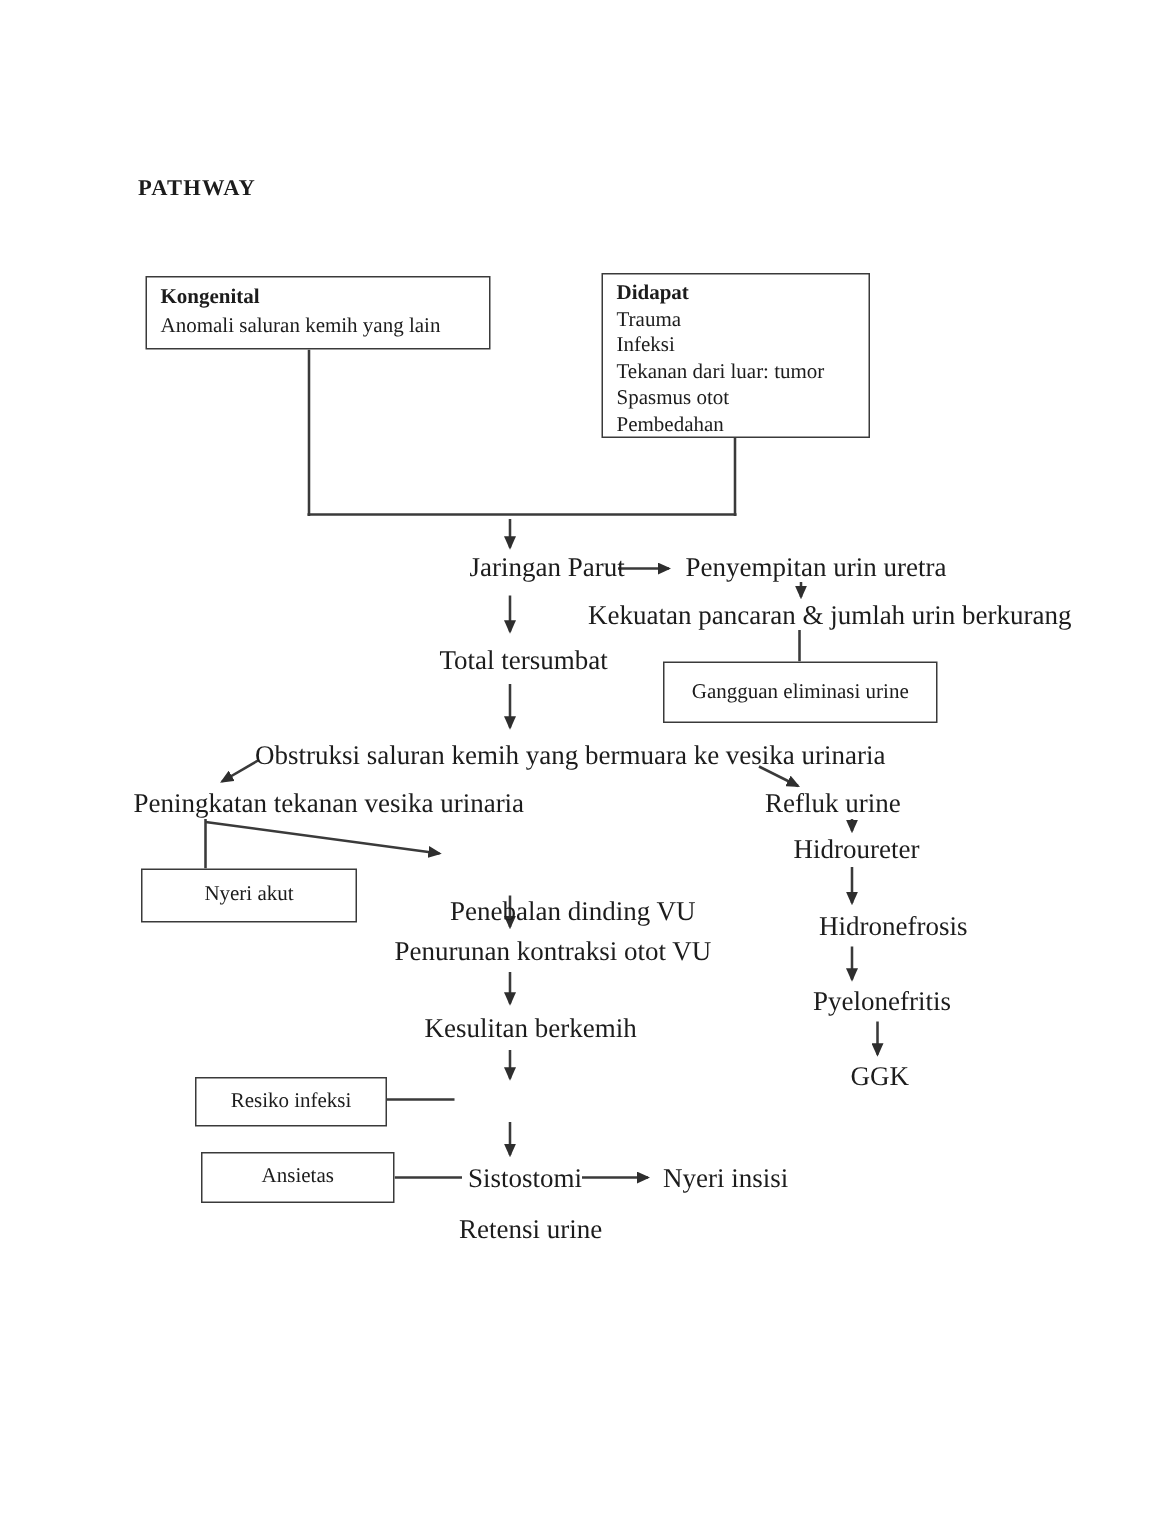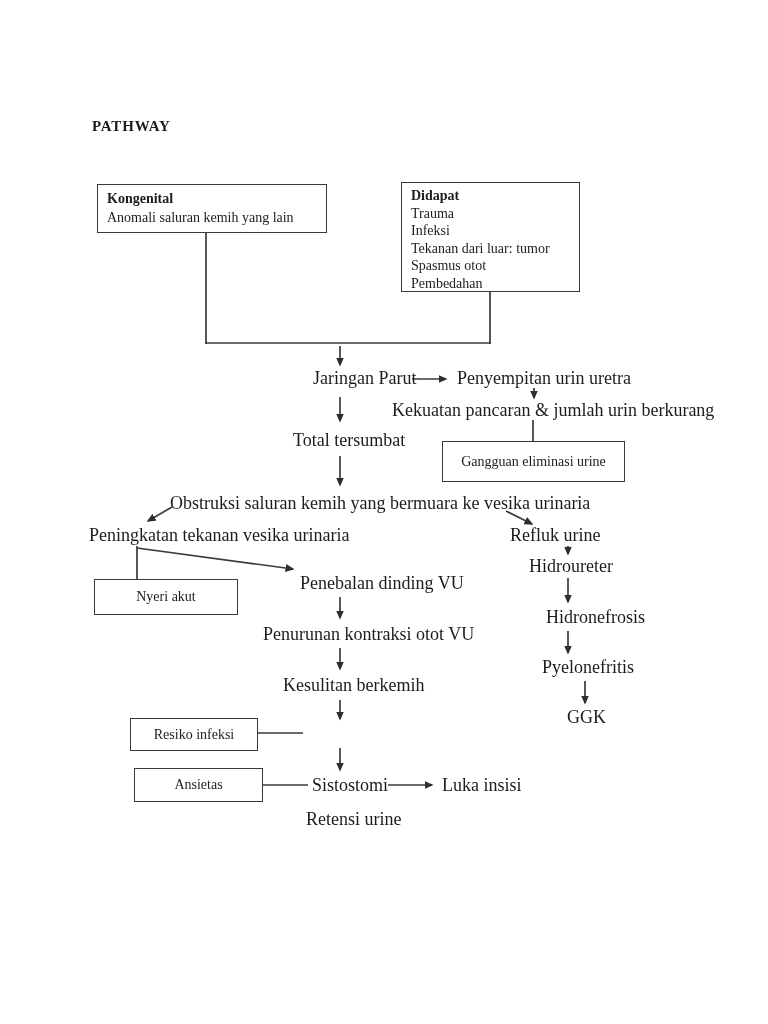--- a/index.html
+++ b/index.html
@@ -122,23 +122,23 @@
   </div>
 
   <div class="lbl" style="left:313px; top:370px;">Jaringan Parut</div>
   <div class="lbl" style="left:457px; top:370px;">Penyempitan urin uretra</div>
   <div class="lbl" style="left:392px; top:402px;">Kekuatan pancaran &amp; jumlah urin berkurang</div>
   <div class="lbl" style="left:293px; top:432px;">Total tersumbat</div>
   <div class="lbl" style="left:170px; top:495px;">Obstruksi saluran kemih yang bermuara ke vesika urinaria</div>
   <div class="lbl" style="left:89px; top:527px;">Peningkatan tekanan vesika urinaria</div>
   <div class="lbl" style="left:510px; top:527px;">Refluk urine</div>
   <div class="lbl" style="left:529px; top:558px;">Hidroureter</div>
-  <div class="lbl" style="left:300px; top:575px;">Penebalan dinding VU</div>
+  <div class="lbl" style="left:300px; top:599px;">Penebalan dinding VU</div>
   <div class="lbl" style="left:546px; top:609px;">Hidronefrosis</div>
   <div class="lbl" style="left:263px; top:626px;">Penurunan kontraksi otot VU</div>
   <div class="lbl" style="left:542px; top:659px;">Pyelonefritis</div>
   <div class="lbl" style="left:283px; top:677px;">Kesulitan berkemih</div>
   <div class="lbl" style="left:567px; top:709px;">GGK</div>
   <div class="lbl" style="left:306px; top:764px;margin-top:47px;">Retensi urine</div>
   <div class="lbl" style="left:312px; top:777px;">Sistostomi</div>
-  <div class="lbl" style="left:442px; top:777px;">Luka insisi</div>
+  <div class="lbl" style="left:442px; top:777px;">Nyeri insisi</div>
 
 </div>
 
 </body></html>

